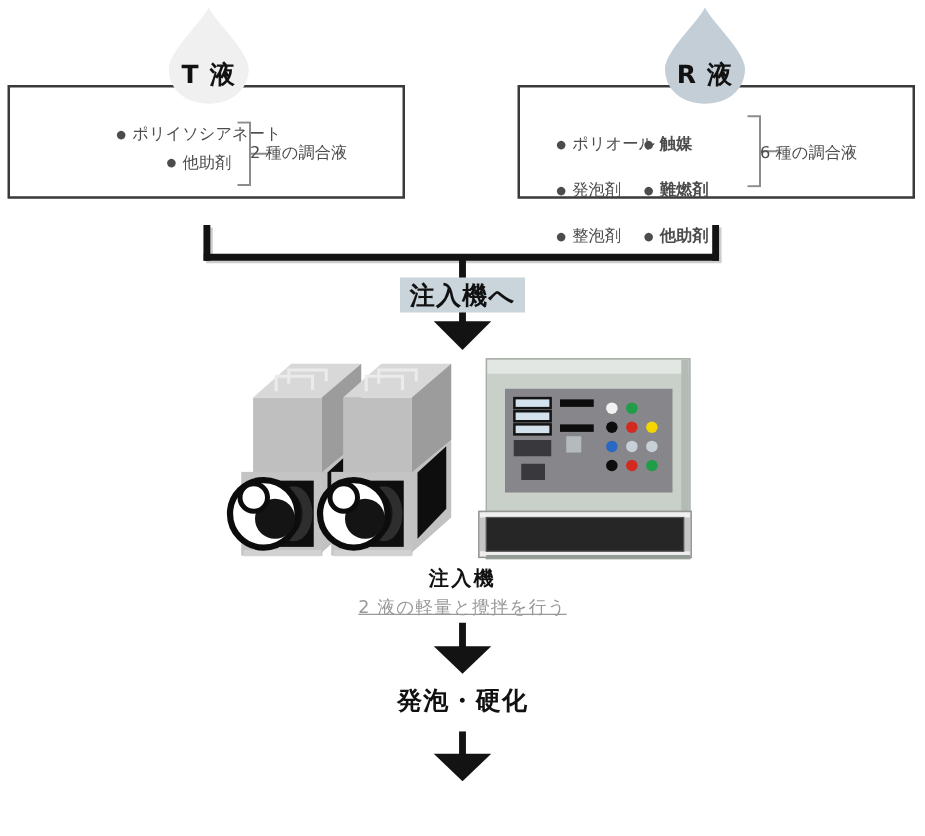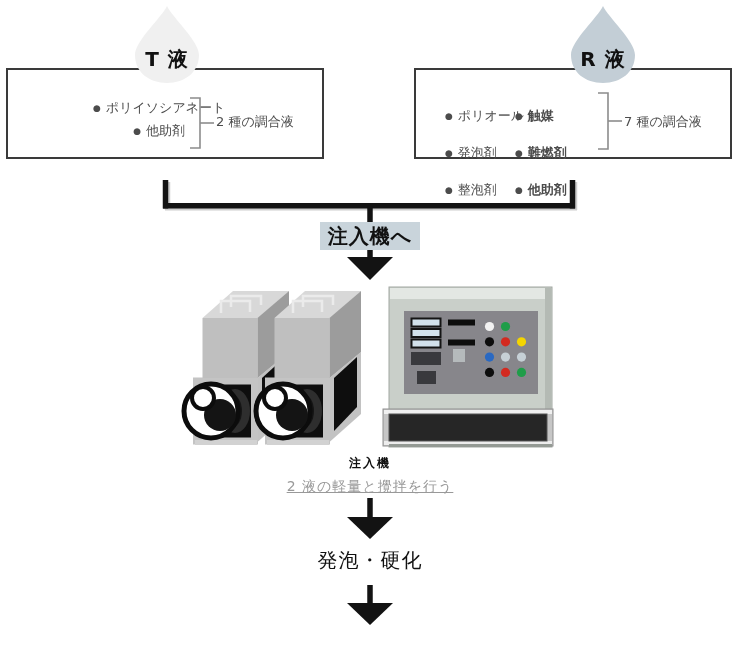--- a/index.html
+++ b/index.html
@@ -23,48 +23,48 @@
   #box-t{left:6px;text-align:center;} #box-r{left:414px;}
   .ing{font-size:13px;color:#4c4c4c;white-space:nowrap;}
   .blt{font-size:9px;margin-right:5px;position:relative;top:-1px;color:#4c4c4c;}
   #box-t .ing{line-height:21px;}
   .ing-list-t{position:absolute;left:85px;top:27px;}
   .ing-col{position:absolute;top:20px;}
   .ing-col .ing{line-height:20px;margin-top:16px;}
   .col1{left:29px;} .col2{left:99px;font-weight:bold;}
   .bracket{position:absolute;left:180px;}
   .note{
-    position:absolute;left:208px;top:43px;font-size:13px;color:#4c4c4c;white-space:nowrap;
+    position:absolute;left:192px;top:43px;font-size:13px;color:#4c4c4c;white-space:nowrap;
   }
   
   #connector-svg{left:0;top:170px;z-index:1;}
   .merge-label{
     position:absolute;left:320px;top:222px;width:100px;height:28px;line-height:28px;
     text-align:center;font-size:20px;font-weight:700;color:#111;z-index:4;
     letter-spacing:1px;
   }
   .center-text{position:absolute;left:0;width:740px;text-align:center;white-space:nowrap;}
-  .machine-title{top:451px;font-size:12px;line-height:24px;font-weight:700;letter-spacing:2px;color:#111;}
+  .machine-title{top:451px;font-size:16px;line-height:24px;font-weight:700;letter-spacing:2px;color:#111;}
   .machine-desc{top:477px;font-size:14px;line-height:18px;color:#999999;letter-spacing:1px;text-decoration:underline;}
-  .step-title{font-size:20px;line-height:28px;font-weight:400;letter-spacing:1px;color:#111;}
+  .step-title{font-size:20px;line-height:28px;font-weight:700;letter-spacing:1px;color:#111;}
   #step1{top:546px;} #result{top:629px;}
 </style>
 </head>
 <body>
 
 <div class="stage">
 
   <div class="drop" style="left:131px;">
     <svg viewBox="0 0 72 80">
       <path d="M36 2 C31 13 4 37 4 51 C4 68 18 79 36 79 C54 79 68 68 68 51 C68 37 41 13 36 2 Z" fill="#f0f0f0"></path>
     </svg>
     <div class="drop-label">T 液</div>
   </div>
 
-  <div class="drop" style="left:567px;">
+  <div class="drop" style="left:528px;">
     <svg viewBox="0 0 72 80">
       <path d="M36 2 C31 13 4 37 4 51 C4 68 18 79 36 79 C54 79 68 68 68 51 C68 37 41 13 36 2 Z" fill="#c3ced6"></path>
     </svg>
     <div class="drop-label">R 液</div>
   </div>
 
   <div class="liquid-box" id="box-t">
     <div class="ing-list-t">
       <div class="ing"><span class="blt">●</span><span>ポリイソシアネート</span></div>
       <div class="ing"><span class="blt">●</span><span>他助剤</span></div>
@@ -88,21 +88,21 @@
       <div class="ing"><span class="blt">●</span><span>触媒</span></div>
       <div class="ing"><span class="blt">●</span><span>難燃剤</span></div>
       <div class="ing"><span class="blt">●</span><span>他助剤</span></div>
     </div>
     <svg class="bracket" style="top:22px;" width="28" height="58" viewBox="0 0 28 58">
       <g fill="none" stroke="#8c8c8c" stroke-width="1.6">
         <polyline points="2,1 12,1 12,57 2,57"></polyline>
         <line x1="12" y1="29" x2="26" y2="29"></line>
       </g>
     </svg>
-    <div class="note">7 種の調合液</div>
+    <div class="note">6 種の調合液</div>
   </div>
 
   <svg id="connector-svg" class="abs" width="740" height="115" viewBox="0 170 740 115">
     <g fill="none" stroke="#cdcdcd" stroke-width="5.5">
       <line x1="167.5" y1="182" x2="167.5" y2="210"></line>
       <line x1="574.5" y1="182" x2="574.5" y2="210"></line>
       <line x1="165" y1="207.75" x2="577" y2="207.75"></line>
     </g>
     <g fill="none" stroke-width="5.5" stroke="#131313">
       <line x1="165.5" y1="180" x2="165.5" y2="208.5"></line>

